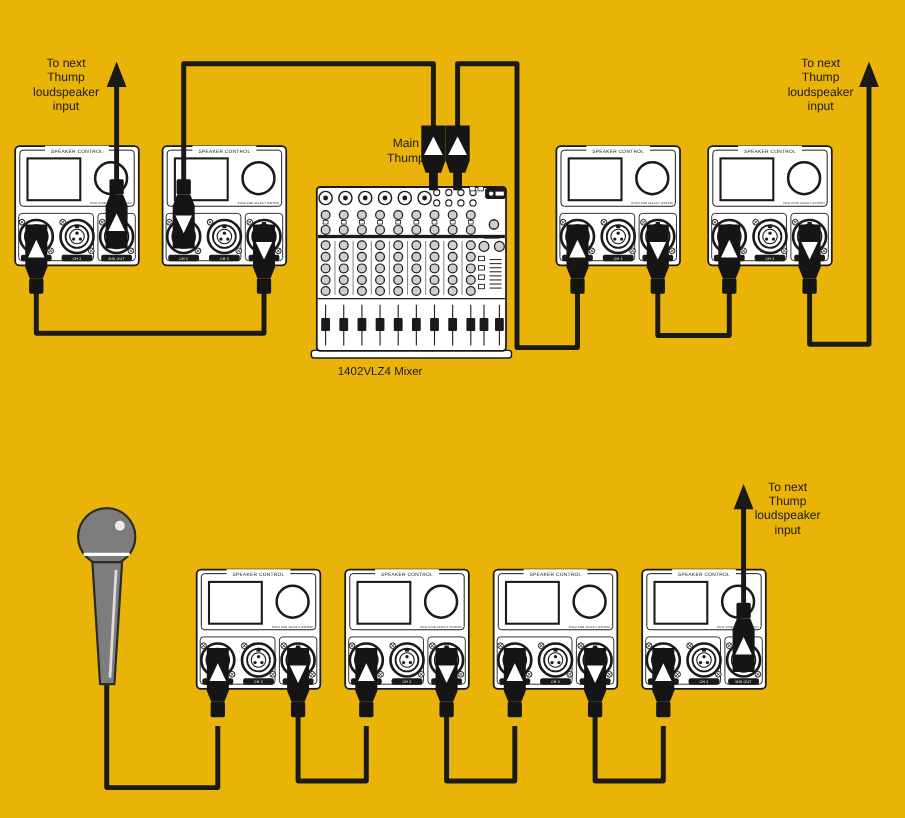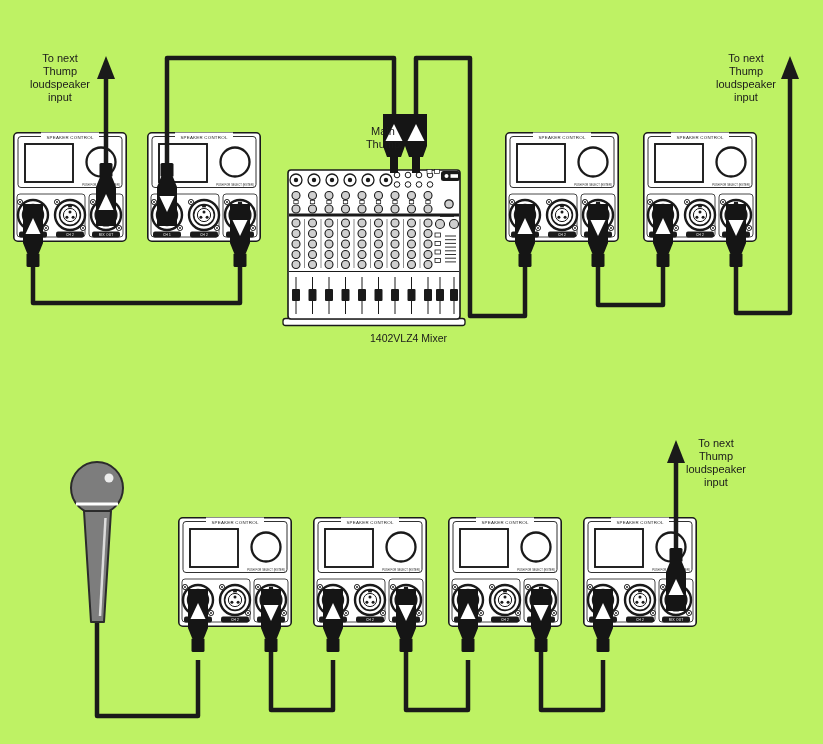--- a/index.html
+++ b/index.html
@@ -1,20 +1,20 @@
 <!DOCTYPE html>
 <html><head>
 <meta charset="utf-8">
 <style>
   html,body{margin:0;padding:0;background:#fff;}
-  #stage{position:relative;width:823px;height:744px;background:#bef264;overflow:hidden;
+  #stage{position:relative;width:823px;height:744px;background:#eab308;overflow:hidden;
          font-family:"Liberation Sans",sans-serif;color:#1a1a1a;}
   svg{position:absolute;left:0;top:0;}
   .note{position:absolute;text-align:center;font-size:11px;line-height:13px;color:#1a1a1a;}
-  .caption{position:absolute;text-align:right;font-size:10.5px;color:#1a1a1a;}
+  .caption{position:absolute;text-align:left;font-size:10.5px;color:#1a1a1a;}
   .panel-header{font-size:4.4px;letter-spacing:.25px;}
   .panel-knobcap{font-size:2.6px;letter-spacing:.1px;}
   .panel-jacklabel{font-size:3.2px;fill:#fff;letter-spacing:.2px;}
   text{font-family:"Liberation Sans",sans-serif;fill:#1a1a1a;}
 </style>
 </head>
 <body>
 
 <div id="stage">
 
@@ -259,19 +259,19 @@
   <div>Thump</div>
   <div>loudspeaker</div>
   <div>input</div>
 </div>
 <div class="note" style="left:674px;top:437px;width:84px;">
   <div>To next</div>
   <div>Thump</div>
   <div>loudspeaker</div>
   <div>input</div>
 </div>
-<div class="note" style="left:354px;top:125px;width:58px;">
+<div class="note" style="left:340px;top:125px;width:58px;">
   <div>Main</div>
   <div>Thump</div>
 </div>
 <div class="caption" style="left:307px;top:332px;width:140px;">1402VLZ4 Mixer</div>
 
 </div>
 
 </body></html>

